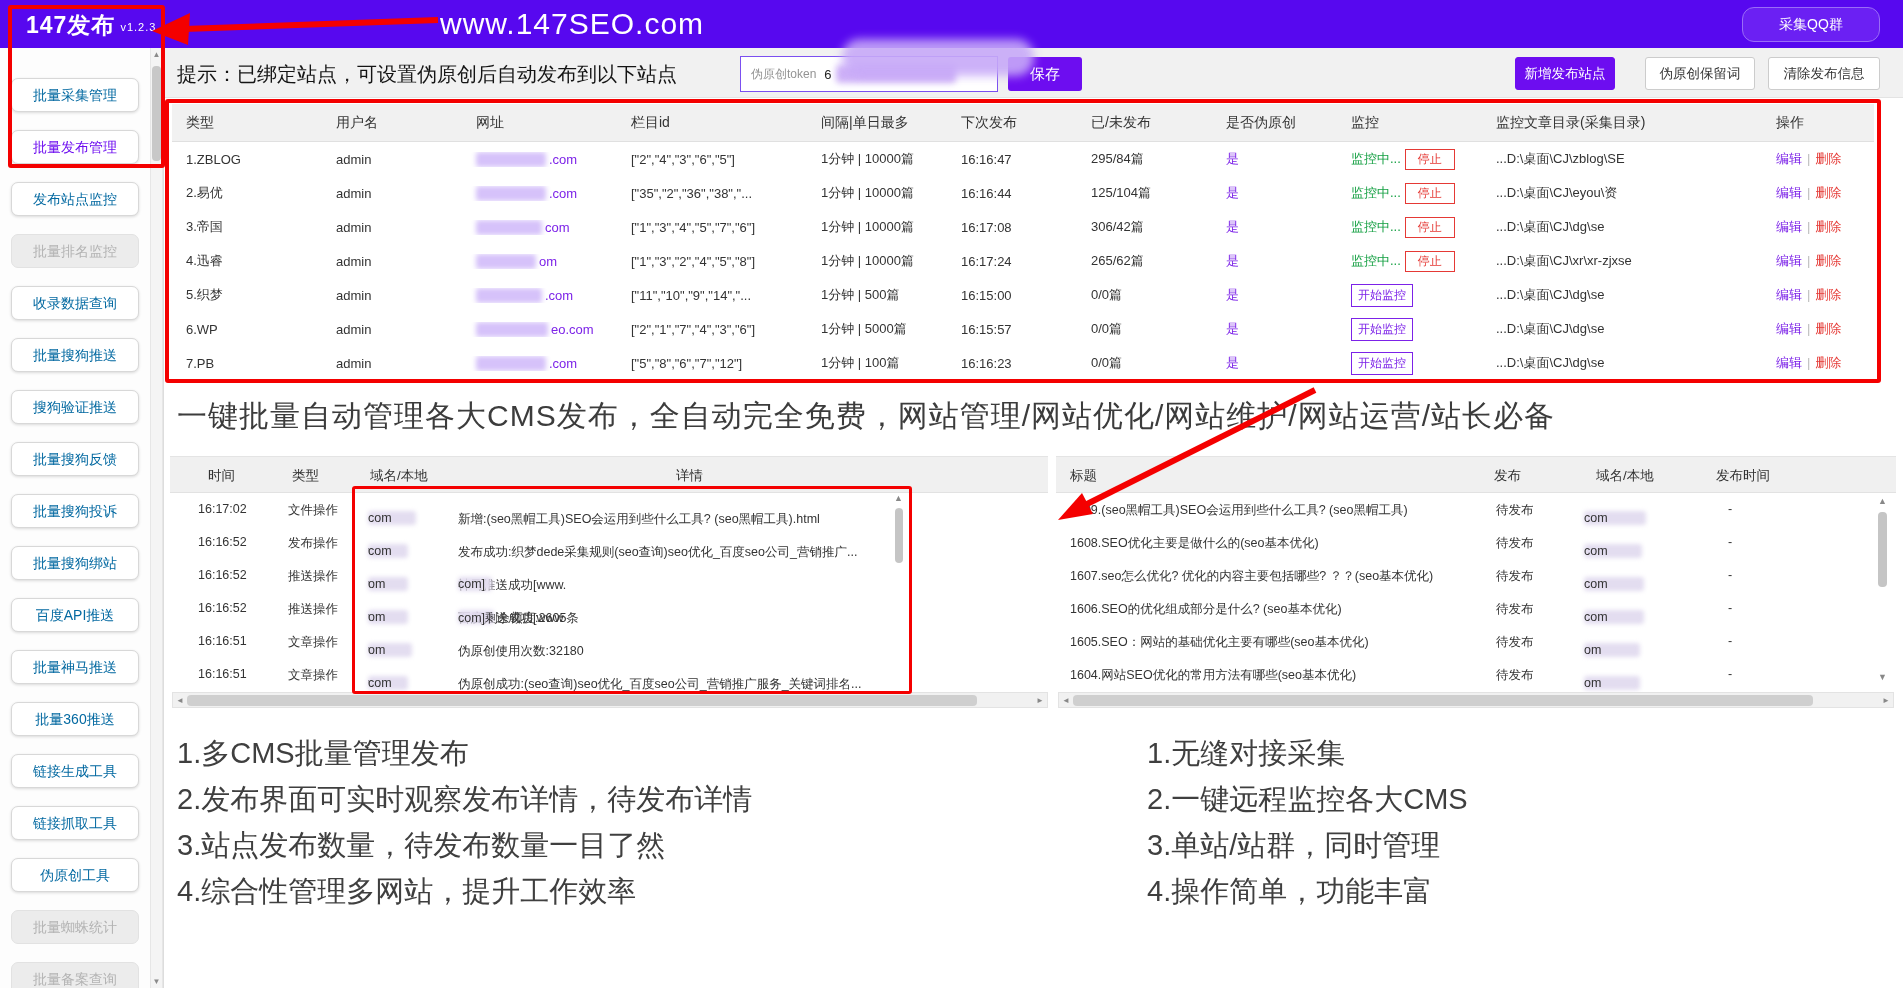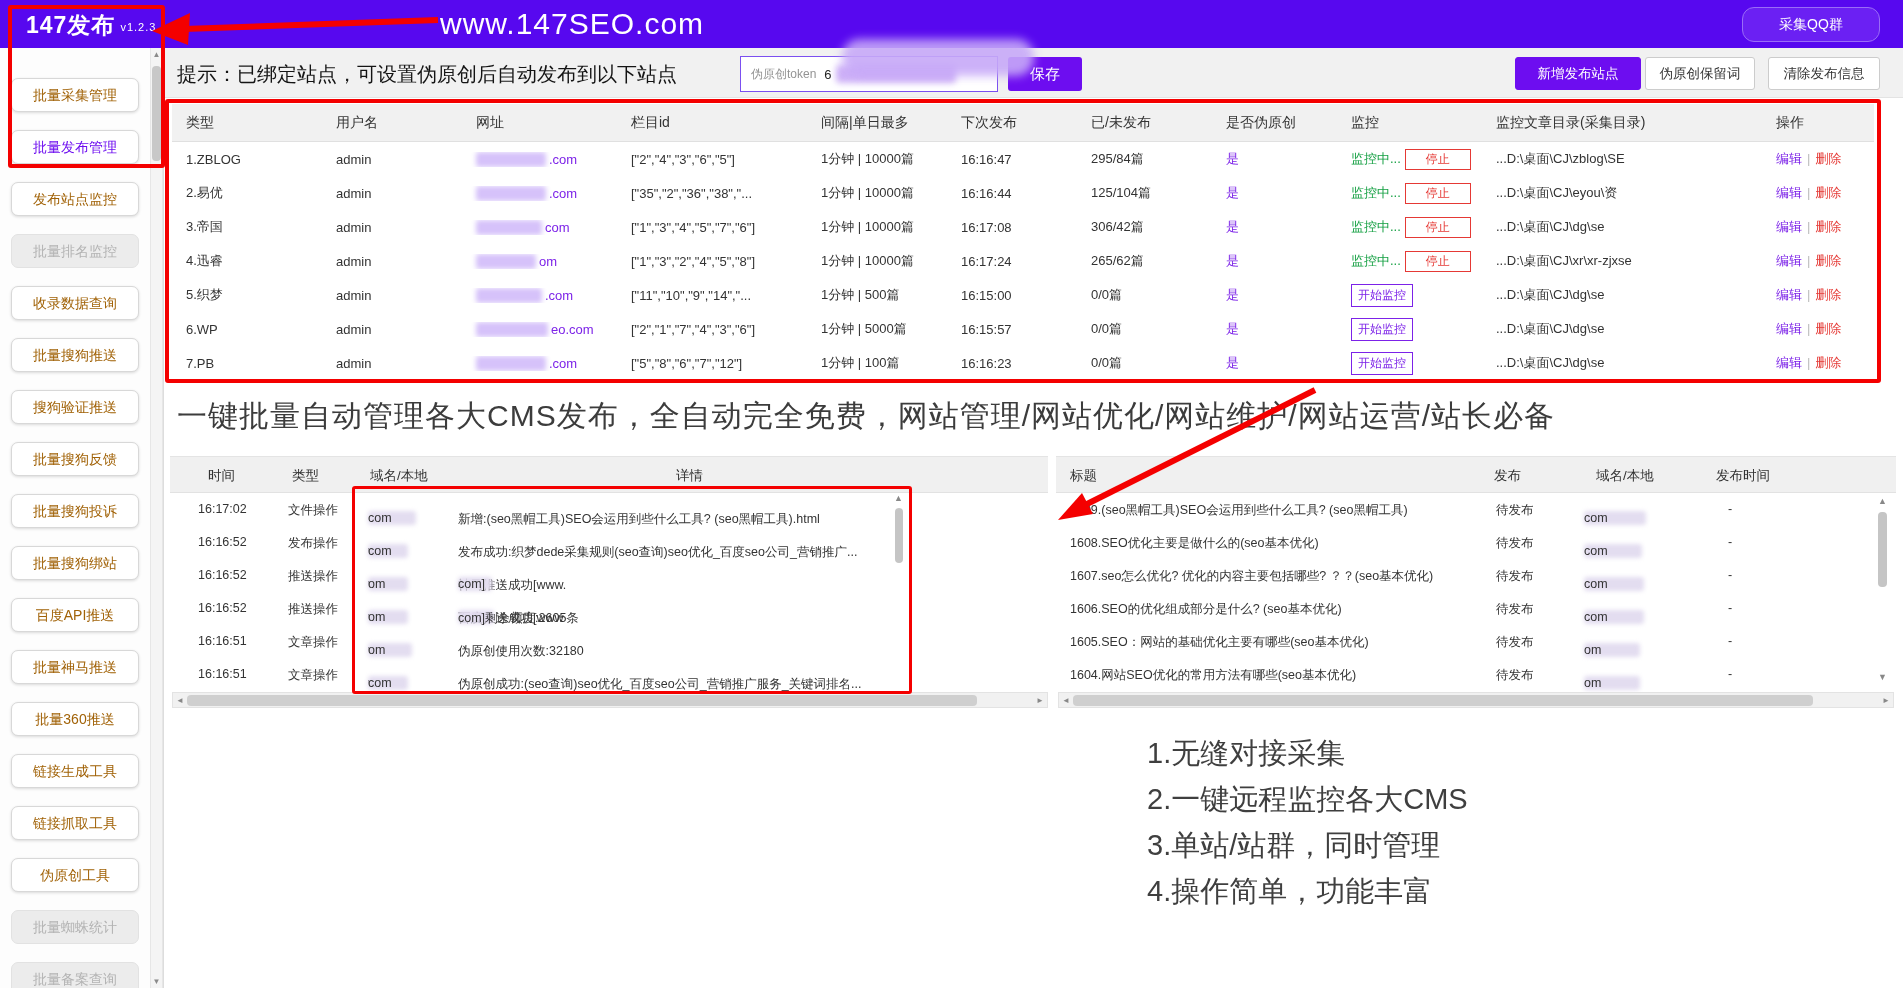--- a/index.html
+++ b/index.html
@@ -9,54 +9,54 @@
 
   
   .topbar { position:absolute; left:0; top:0; width:1903px; height:48px; background:#5708ef; }
   .logo { position:absolute; left:26px; top:10px; color:#fff; font-size:23px; font-weight:bold; letter-spacing:1px; }
   .logo .ver { font-size:11px; font-weight:normal; margin-left:5px; vertical-align:2px; }
   .site-url { position:absolute; left:440px; top:7px; color:#fff; font-size:30px; font-weight:500; letter-spacing:1px; }
   .qq-btn { position:absolute; left:1742px; top:7px; width:138px; height:35px; background:#6b20f3; border:1px solid #9a6cf7; border-radius:12px; color:#fff; font-size:14px; text-align:center; line-height:33px; cursor:pointer; }
 
   
   .sidebar { position:absolute; left:0; top:48px; width:150px; height:940px; background:#fdfdfd; padding-top:30px; overflow:hidden; }
-  .sb-btn { width:128px; height:34px; margin:0 0 18px 11px; background:#fff; border:1px solid #d8d8d8; border-radius:7px; box-shadow:0 1px 3px rgba(0,0,0,.14); font-size:14px; color:#a16207; text-align:center; line-height:32px; cursor:pointer; white-space:nowrap; }
+  .sb-btn { width:128px; height:34px; margin:0 0 18px 11px; background:#fff; border:1px solid #d8d8d8; border-radius:7px; box-shadow:0 1px 3px rgba(0,0,0,.14); font-size:14px; color:#0369a1; text-align:center; line-height:32px; cursor:pointer; white-space:nowrap; }
   .sb-btn.active { color:#6d0df0; }
   .sb-btn.disabled { background:#ececec; color:#b3b3b3; border-color:#e2e2e2; box-shadow:none; }
   .sb-scroll { position:absolute; left:150px; top:48px; width:13px; height:940px; background:#f4f4f4; border-left:1px solid #e6e6e6; border-right:1px solid #e6e6e6; }
   .sb-scroll .arrow { position:absolute; left:0; width:11px; text-align:center; font-size:8px; color:#8a8a8a; }
   .sb-thumb { position:absolute; left:1px; top:18px; width:9px; height:95px; background:#c8c8c8; border-radius:4px; }
 
   
   .main-bg { position:absolute; left:163px; top:48px; width:1740px; height:940px; background:#fff; border-left:1px solid #ddd; }
   .toolbar-strip { position:absolute; left:164px; top:48px; width:1739px; height:50px; background:#f1f1f1; border-bottom:1px solid #e3e3e3; }
   .tip-text { position:absolute; left:177px; top:61px; font-size:20px; color:#141414; }
   .token-box { position:absolute; left:740px; top:56px; width:258px; height:36px; background:#fff; border:1px solid #7b4ff0; display:flex; align-items:center; padding-left:10px; }
   .token-label { font-size:12px; color:#949494; margin-right:8px; }
   .token-val { font-size:13px; color:#222; margin-right:4px; }
   .token-blob { display:inline-block; width:120px; height:18px; background:#cdb0f7; border-radius:4px; filter:blur(3px); }
   .big-blob { position:absolute; left:842px; top:39px; width:192px; height:37px; background:#c7a9f8; border-radius:18px; filter:blur(5px); opacity:.9; z-index:30; }
   .save-btn { position:absolute; left:1008px; top:57px; width:74px; height:34px; background:#6d0df0; border:none; border-radius:3px; color:#fff; font-size:15px; cursor:pointer; }
   .tb-btn { position:absolute; top:57px; height:33px; border-radius:3px; font-size:13.5px; text-align:center; line-height:31px; cursor:pointer; }
-  .tb-primary { left:1515px; width:126px; background:#6d0df0; color:#fff; border:1px solid #6d0df0; }
+  .tb-primary { left:1515px; width:100px; background:#6d0df0; color:#fff; border:1px solid #6d0df0; }
   .tb-plain1 { left:1645px; width:110px; background:#fff; color:#333; border:1px solid #ccc; }
   .tb-plain2 { left:1768px; width:112px; background:#fff; color:#333; border:1px solid #ccc; }
 
   
   .mtable { position:absolute; left:172px; top:104px; width:1702px; height:276px; background:#fff; font-size:13px; color:#333; }
   .mhead { display:flex; height:38px; align-items:center; background:#f1f1f1; border-bottom:1px solid #e0e0e0; font-size:14px; color:#333; }
   .mrow { display:flex; height:34px; align-items:center; background:#fff; }
   .c { padding-left:14px; white-space:nowrap; overflow:hidden; }
   .c1{width:150px;} .c2{width:140px;} .c3{width:155px;} .c4{width:190px;} .c5{width:140px;}
   .c6{width:130px;} .c7{width:135px;} .c8{width:125px;} .c9{width:145px;} .c10{width:280px;} .c11{width:106px;}
   .purple { color:#7c22e8; }
   .red-t { color:#e53935; }
   .green-t { color:#15a043; }
   .blob { display:inline-block; height:15px; background:#d6c2fa; border-radius:3px; filter:blur(2.5px); vertical-align:-3px; margin-right:3px; } .w60{width:60px;} .w66{width:66px;} .w70{width:70px;} .w72{width:72px;}
-  .stop-btn { margin-left:4px; background:#fff; border:1px solid #e53935; color:#e53935; font-size:12px; padding:1px 20px; cursor:pointer; }
+  .stop-btn { margin-left:4px; background:#fff; border:1px solid #e53935; color:#e53935; font-size:12px; padding:1px 12px; cursor:pointer; }
   .start-btn { background:#fff; border:1px solid #7c22e8; color:#7c22e8; font-size:12px; padding:2px 6px; cursor:pointer; }
   .sep { color:#bbb; margin:0 5px; }
   .action-link { cursor:pointer; text-decoration:none; }
 
   
   .banner { position:absolute; left:177px; top:396px; font-size:30px; font-weight:500; color:#3c3c3c; letter-spacing:1px; }
 
   
   .panel { position:absolute; top:456px; background:#fff; border-top:1px solid #e4e4e4; }
   .panel-left { left:170px; width:878px; }
@@ -421,20 +421,26 @@
     <span class="hs-arrow" style="right:3px;">►</span>
   </div>
 
   <span class="vscroll-arrow" style="left:1878px; top:496px;">▲</span>
   <div class="vthumb" style="left:1878px; top:512px; height:75px;"></div>
   <span class="vscroll-arrow" style="left:1878px; top:672px;">▼</span>
 
   <span class="vscroll-arrow" style="left:894px; top:493px;">▲</span>
   <div class="vthumb" style="left:895px; top:508px; height:55px; width:8px;"></div>
 
+  <div class="features features-left">
+    <div>1.多CMS批量管理发布</div>
+    <div>2.发布界面可实时观察发布详情，待发布详情</div>
+    <div>3.站点发布数量，待发布数量一目了然</div>
+    <div>4.综合性管理多网站，提升工作效率</div>
+  </div>
   <div class="features features-right">
     <div>1.无缝对接采集</div>
     <div>2.一键远程监控各大CMS</div>
     <div>3.单站/站群，同时管理</div>
     <div>4.操作简单，功能丰富</div>
   </div>
 
   <div class="anno anno-box1"></div>
   <div class="anno anno-box2"></div>
   <div class="anno anno-box3"></div>

